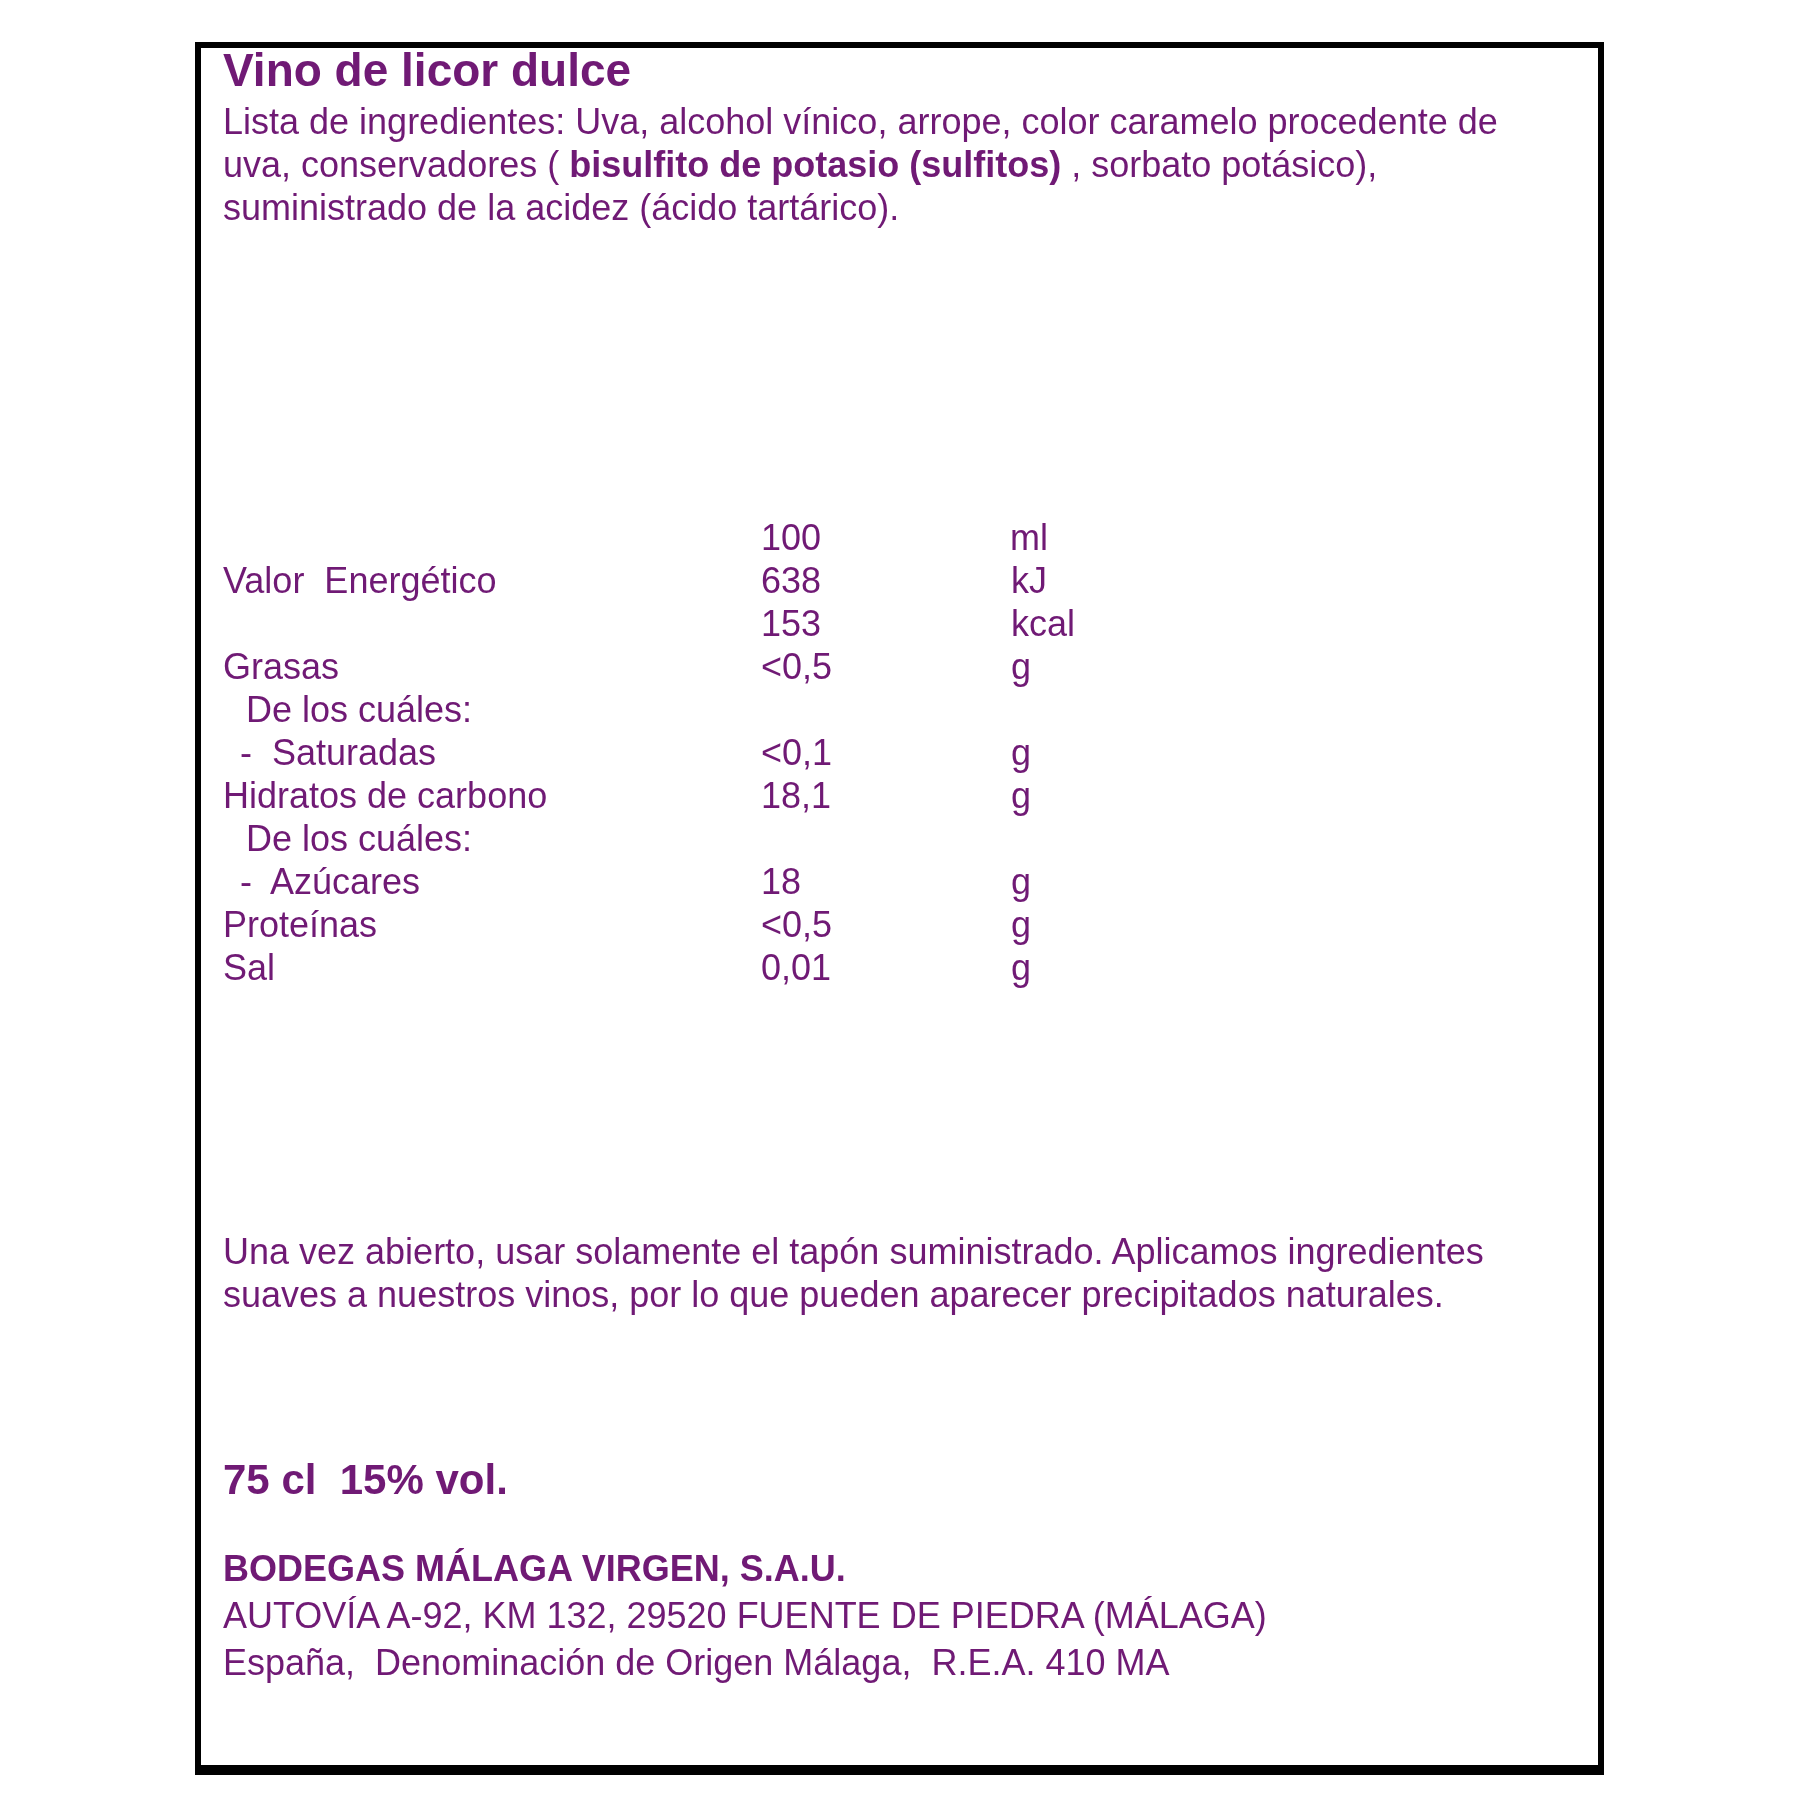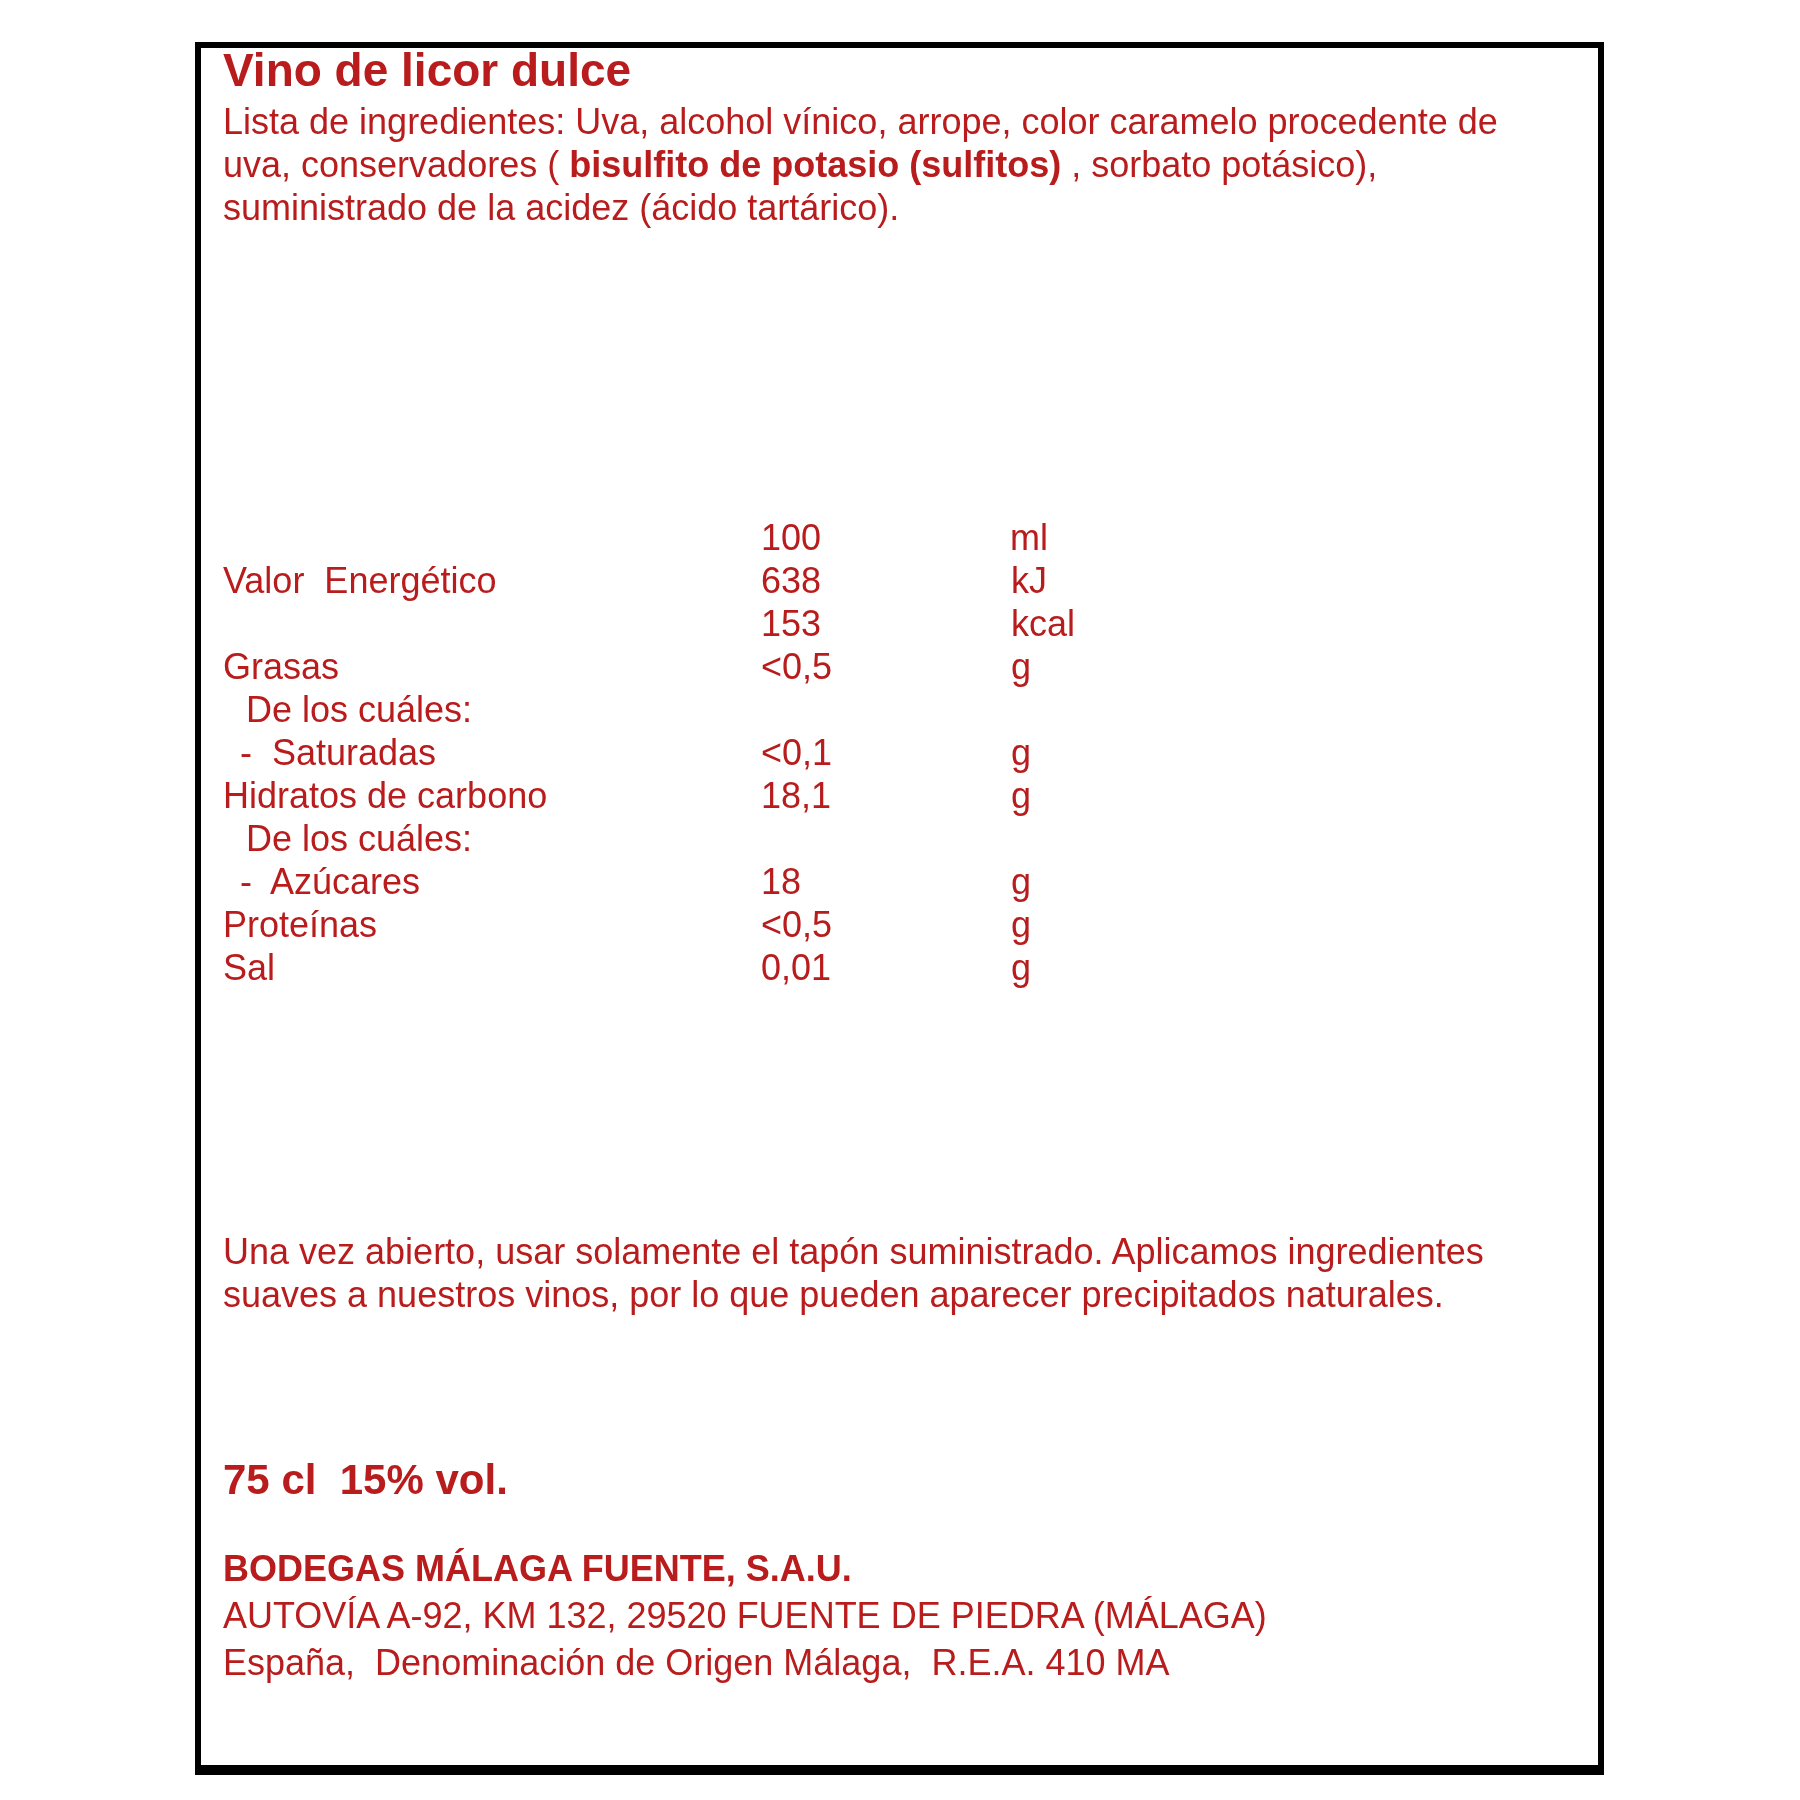--- a/index.html
+++ b/index.html
@@ -1,17 +1,17 @@
 <!DOCTYPE html>
 <html><head>
 <meta charset="utf-8">
 <style>
   html,body{margin:0;padding:0;background:#fff;}
   #page{position:relative;width:1800px;height:1800px;background:#ffffff;
-        font-family:"Liberation Sans",sans-serif;color:#b91c1c;overflow:hidden;}
+        font-family:"Liberation Sans",sans-serif;color:#701a75;overflow:hidden;}
   .box{position:absolute;left:195px;top:42px;width:1409px;height:1733px;
        box-sizing:border-box;border:6px solid #000;border-bottom-width:10px;background:#fff;}
   .t{position:absolute;}
   .pre{white-space:pre-wrap;}
   #title{left:22px;top:-4px;font-size:46px;line-height:52px;font-weight:bold;}
   #ingredients{left:22px;top:52px;width:1345px;font-size:36px;line-height:43px;}
   #ntable{left:0;top:468px;width:100%;font-size:36px;line-height:43px;}
   .nrow{display:flex;padding-left:22px;height:43px;}
   .nlabel{width:538px;box-sizing:border-box;white-space:pre-wrap;}
   .ind1{padding-left:23px;}
@@ -97,19 +97,19 @@
       </div>
 
     <div class="t" id="storage">
         <div class="pre">Una vez abierto, usar solamente el tapón suministrado. Aplicamos ingredientes</div>
         <div class="pre">suaves a nuestros vinos, por lo que pueden aparecer precipitados naturales.</div>
       </div>
 
     <div class="t pre" id="volume">75 cl  15% vol.</div>
 
     <div class="t" id="producer">
-        <div class="name pre">BODEGAS MÁLAGA FUENTE, S.A.U.</div>
+        <div class="name pre">BODEGAS MÁLAGA VIRGEN, S.A.U.</div>
         <div class="pre">AUTOVÍA A-92, KM 132, 29520 FUENTE DE PIEDRA (MÁLAGA)</div>
         <div class="pre">España,  Denominación de Origen Málaga,  R.E.A. 410 MA</div>
       </div>
 
   </div>
 </div>
 
 </body></html>

